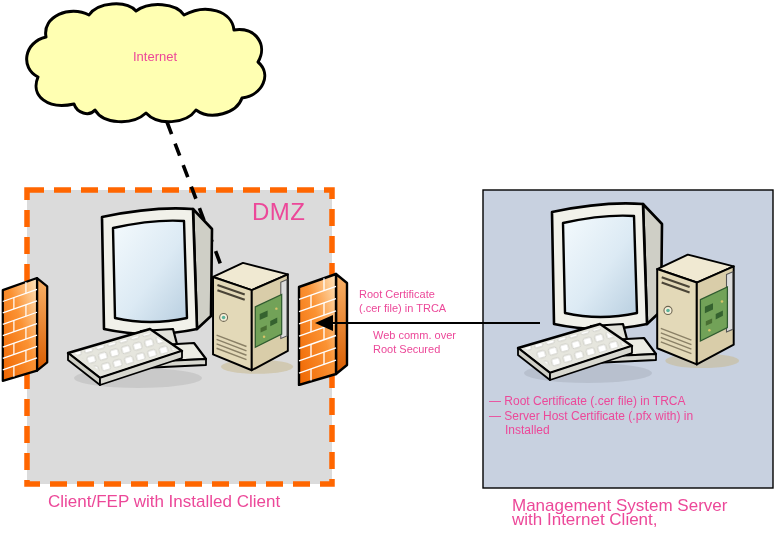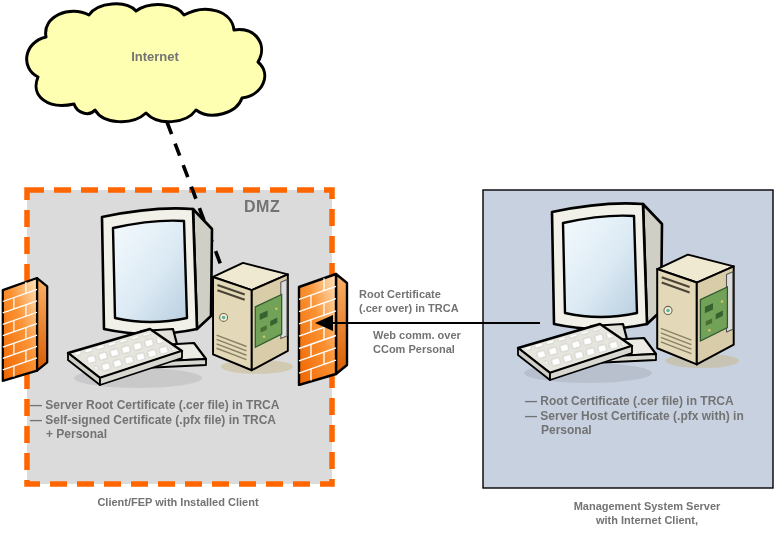--- a/index.html
+++ b/index.html
@@ -3,29 +3,29 @@
 <meta charset="utf-8">
 <style>
   html,body{margin:0;padding:0;background:#ffffff;}
   .stage{
     position:relative;width:778px;height:547px;background:#ffffff;overflow:hidden;
     font-family:"Liberation Sans", sans-serif;
   }
   .stage svg{position:absolute;left:0;top:0;}
   .txt{
     position:absolute;font-family:"Liberation Sans", sans-serif;
-    font-weight:bold;color:#737373;white-space:nowrap;
+    font-weight:normal;color:#ec4899;white-space:nowrap;
   }
   .internet-label{left:100px;top:49px;width:110px;text-align:center;font-size:13px;}
-  .dmz-label{left:244px;top:198px;font-size:16px;letter-spacing:0.5px;}
+  .dmz-label{left:252px;top:198px;font-size:24px;letter-spacing:0.5px;}
   .cert-list{font-size:12px;line-height:14.5px;}
   .cert-list-dmz{left:30px;top:398px;}
-  .cert-list-ms{left:489px;top:394px;margin-left:36px;}
+  .cert-list-ms{left:489px;top:394px;}
   .cert-line.indent{padding-left:16px;}
-  .caption{font-size:11px;line-height:14px;text-align:center;}
+  .caption{font-size:17px;line-height:14px;text-align:left;}
   .caption-dmz{left:48px;top:495px;width:260px;}
   .caption-ms{left:512px;top:499px;width:270px;}
   .conn-label{font-size:11px;line-height:14px;}
   .conn-top{left:359px;top:287px;}
   .conn-bottom{left:373px;top:328px;}
 </style>
 </head>
 <body>
 
 <div class="stage">
@@ -117,44 +117,39 @@
     <g>
       <line x1="330" y1="323" x2="540" y2="323" stroke="#000000" stroke-width="1.8"></line>
       <polygon points="315,323 333,315 333,331" fill="#000000"></polygon>
     </g>
   </svg>
 
   <div class="txt internet-label">Internet</div>
 
   <div class="txt dmz-label">DMZ</div>
 
-  <div class="txt cert-list cert-list-dmz">
-    <div class="cert-line">— Server Root Certificate (.cer file) in TRCA</div>
-    <div class="cert-line">— Self-signed Certificate (.pfx file) in TRCA</div>
-    <div class="cert-line indent">+ Personal</div>
-  </div>
 
   <div class="txt caption caption-dmz">
     <div>Client/FEP with Installed Client</div>
   </div>
 
   <div class="txt cert-list cert-list-ms">
     <div class="cert-line">— Root Certificate (.cer file) in TRCA</div>
     <div class="cert-line">— Server Host Certificate (.pfx with) in</div>
-    <div class="cert-line indent">Personal</div>
+    <div class="cert-line indent">Installed</div>
   </div>
 
   <div class="txt caption caption-ms">
     <div>Management System Server</div>
     <div>with Internet Client,</div>
   </div>
 
   <div class="txt conn-label conn-top">
     <div>Root Certificate</div>
-    <div>(.cer over) in TRCA</div>
+    <div>(.cer file) in TRCA</div>
   </div>
 
   <div class="txt conn-label conn-bottom">
     <div>Web comm. over</div>
-    <div>CCom Personal</div>
+    <div>Root Secured</div>
   </div>
 
 </div>
 
 </body></html>

